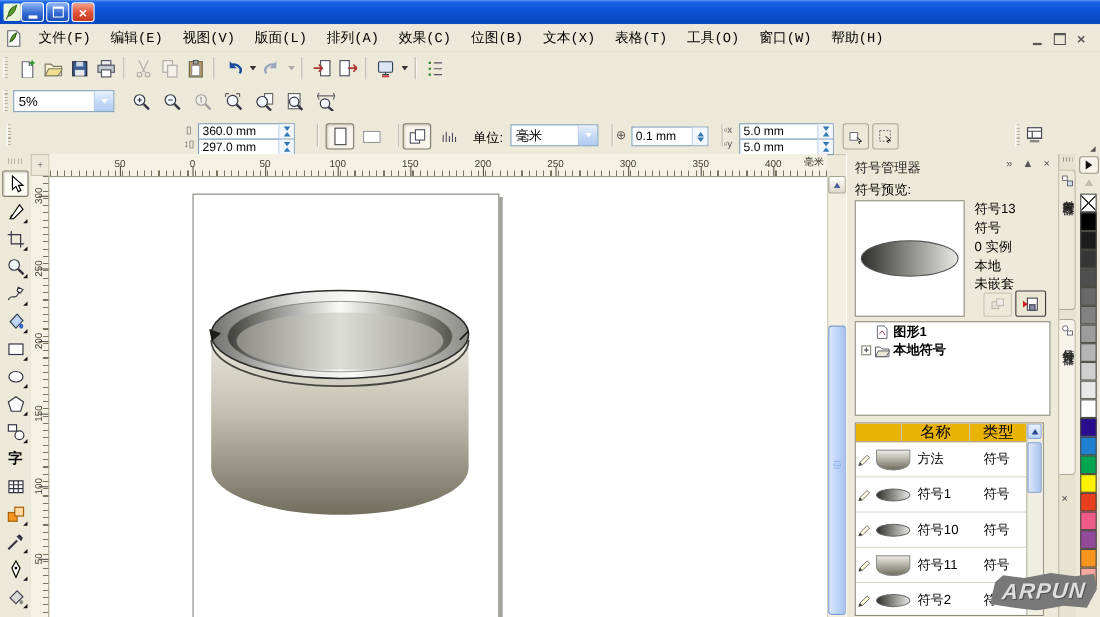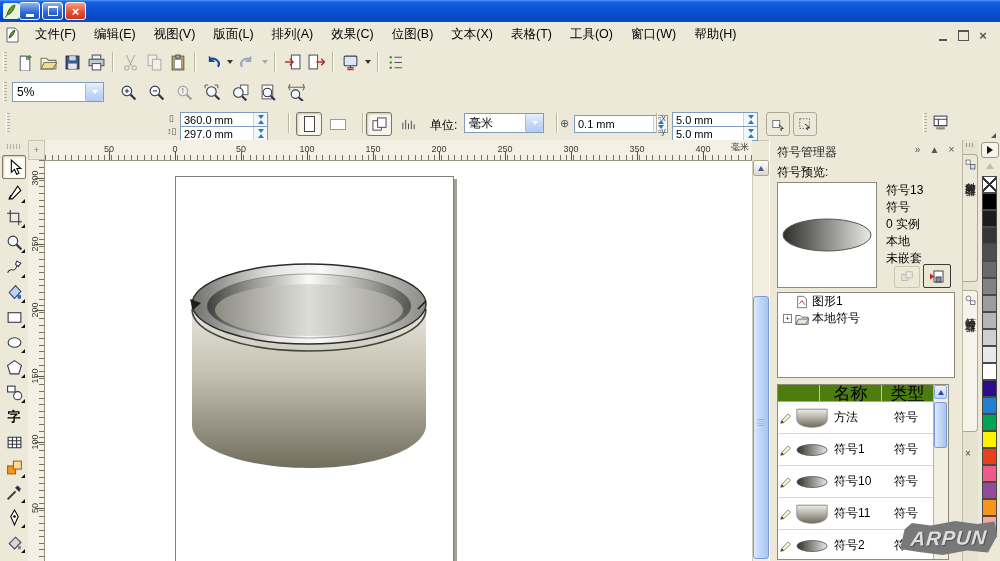--- a/index.html
+++ b/index.html
@@ -17,21 +17,21 @@
   .wbtn{width:21px;height:18px;border:1px solid #fff;border-radius:3px;display:flex;align-items:center;justify-content:center;box-sizing:border-box;}
   .wbtn.blue{background:linear-gradient(180deg,#8fb4f7,#2f66cf 60%,#1d53bb);}
   .wbtn.red{background:linear-gradient(180deg,#f5a28a,#df5134 55%,#c83a1e);}
   .g-min{width:8px;height:3px;background:#fff;margin-top:8px;}
   .g-rest{width:8px;height:7px;border:1px solid #fff;border-top-width:2px;background:transparent;}
   .g-x{color:#fff;font-weight:bold;font-size:13px;line-height:1;}
 
   
   .menubar{position:absolute;left:0;top:22px;width:1000px;height:25px;background:#ece9d8;border-bottom:1px solid #d4d0bd;display:flex;align-items:center;}
   .menubar .app-icon16{margin:0 6px 0 4px;}
-  .menu-item{padding:3px 9px;font-size:12.5px;}
+  .menu-item{padding:3px 9px;font-size:12.5px;font-family:Liberation Mono, monospace;}
   .doc-btns{margin-left:auto;display:flex;gap:6px;padding-right:10px;align-items:center;}
   .dbtn{width:14px;height:12px;display:flex;align-items:flex-end;justify-content:center;}
   .d-min{width:8px;height:2px;background:#555;}
   .d-rest{width:9px;height:8px;border:1px solid #555;border-top-width:2px;}
   .d-x{color:#555;font-weight:bold;font-size:13px;line-height:10px;}
 
   
   .toolbar{position:absolute;left:0;width:1000px;background:#ece9d8;display:flex;align-items:center;}
   .tb1{top:47px;height:30px;border-bottom:1px solid #e0dcc8;}
   .tb2{top:77px;height:30px;border-bottom:1px solid #e0dcc8;}
@@ -100,27 +100,27 @@
   .dkr-title{position:absolute;left:7px;top:4px;font-size:12px;color:#1a1a1a;}
   .dkr-btns{position:absolute;right:5px;top:2px;display:flex;gap:4px;}
   .dkr-btn{width:13px;height:14px;color:#555;font-size:10px;display:flex;align-items:center;justify-content:center;}
   .pv-label{position:absolute;left:7px;top:24px;font-size:12px;}
   .pvbox{position:absolute;left:7px;top:42px;width:100px;height:106px;background:#fff;border:1px solid #8d8a7b;box-sizing:border-box;}
   .info{position:absolute;left:116px;top:42px;font-size:12px;line-height:17px;}
   .btn-sm{position:absolute;border:1px solid #a9a592;border-radius:2px;background:#ece9d8;display:flex;align-items:center;justify-content:center;}
   .btn-sm.dis{opacity:.5;}
   .btn-sm.hot{border:1px solid #3a3a3a;background:#eae7d4;}
   .treebox{position:absolute;left:7px;top:152px;width:178px;height:86px;background:#fff;border:1px solid #8d8a7b;box-sizing:border-box;overflow:hidden;}
-  .trow{height:17px;display:flex;align-items:center;font-size:12px;position:relative;padding-left:4px;}
+  .trow{height:17px;display:flex;align-items:center;font-size:12px;position:relative;padding-left:4px;font-weight:bold;}
   .trow svg{width:14px;height:14px;margin:0 3px;}
   .expander{width:9px;height:9px;border:1px solid #848170;background:#fff;font-size:8px;line-height:7px;text-align:center;color:#333;margin-left:1px;box-sizing:border-box;}
   .exp-spacer{width:10px;}
 
   .symtbl{position:absolute;left:7px;top:244px;width:172px;height:176px;background:#fff;border:1px solid #8d8a7b;box-sizing:border-box;overflow:hidden;}
-  .thead{height:16px;background:#4d7c0f;border-bottom:1px solid #aaa795;display:flex;font-size:17px;}
+  .thead{height:16px;background:#eab308;border-bottom:1px solid #aaa795;display:flex;font-size:14px;}
   .thead .hc{display:flex;align-items:center;justify-content:center;border-right:1px solid #c9c5b2;box-sizing:border-box;}
   .hc1{width:42px;}.hc2{width:62px;}.hc3{width:52px;}
   .srow{height:31px;border-bottom:1px solid #dbd8cb;display:flex;align-items:center;position:relative;}
   .srow .pencil{width:12px;height:12px;margin-left:2px;flex:none;}
   .srow .thumb{width:36px;height:22px;margin-left:2px;flex:none;}
   .srow .nm{width:60px;padding-left:4px;font-size:12px;}
   .srow .tp{font-size:12px;}
   .tscroll{position:absolute;right:0;top:0;bottom:0;width:14px;background:#f0eee1;border-left:1px solid #b8b4a2;}
   .tsbtn{position:absolute;top:0;left:0;width:13px;height:14px;background:linear-gradient(180deg,#e9f1fe,#bfd6f8);border:1px solid #89a8dc;border-radius:2px;box-sizing:border-box;display:flex;align-items:center;justify-content:center;}
   .tsthumb{position:absolute;top:17px;left:0;width:13px;height:46px;background:linear-gradient(90deg,#dce8fc,#a9c4f0);border:1px solid #7a9cd4;border-radius:2px;box-sizing:border-box;}
@@ -606,21 +606,21 @@
       </div>
     <span class="plabel abs" style="left:430px;top:10px;">单位:</span>
     <div class="combo abs" style="left:464px;top:6px;width:80px;">
       <span class="val">毫米</span>
       <span class="cbtn">
           <span class="tri-c" style="border-top-color:#fff;"></span>
         </span>
     </div>
     <span class="tsep abs" style="left:552px;top:6px;"></span>
     <span class="abs miniglyph" style="left:560px;top:11px;font-size:11px;">⊕</span>
-    <div class="pfield abs" style="left:574px;top:8px;width:94px;height:18px;">
+    <div class="pfield abs" style="left:574px;top:8px;width:70px;height:18px;">
       <span class="val">0.1 mm</span>
       <span class="spud" style="height:16px;">
           <span class="tri-u"></span>
           <span class="tri-dn"></span>
         </span>
     </div>
     <span class="tsep abs" style="left:652px;top:6px;"></span>
     <span class="abs miniglyph" style="left:658px;top:7px;">▫x</span>
     <span class="abs miniglyph" style="left:658px;top:20px;">▫y</span>
     <div class="pfield abs" style="left:672px;top:5px;width:86px;">

